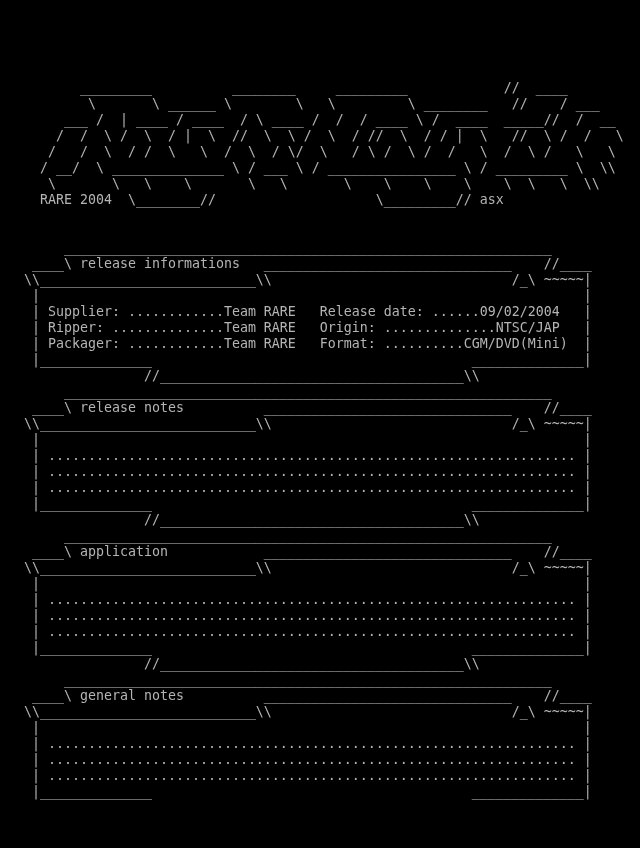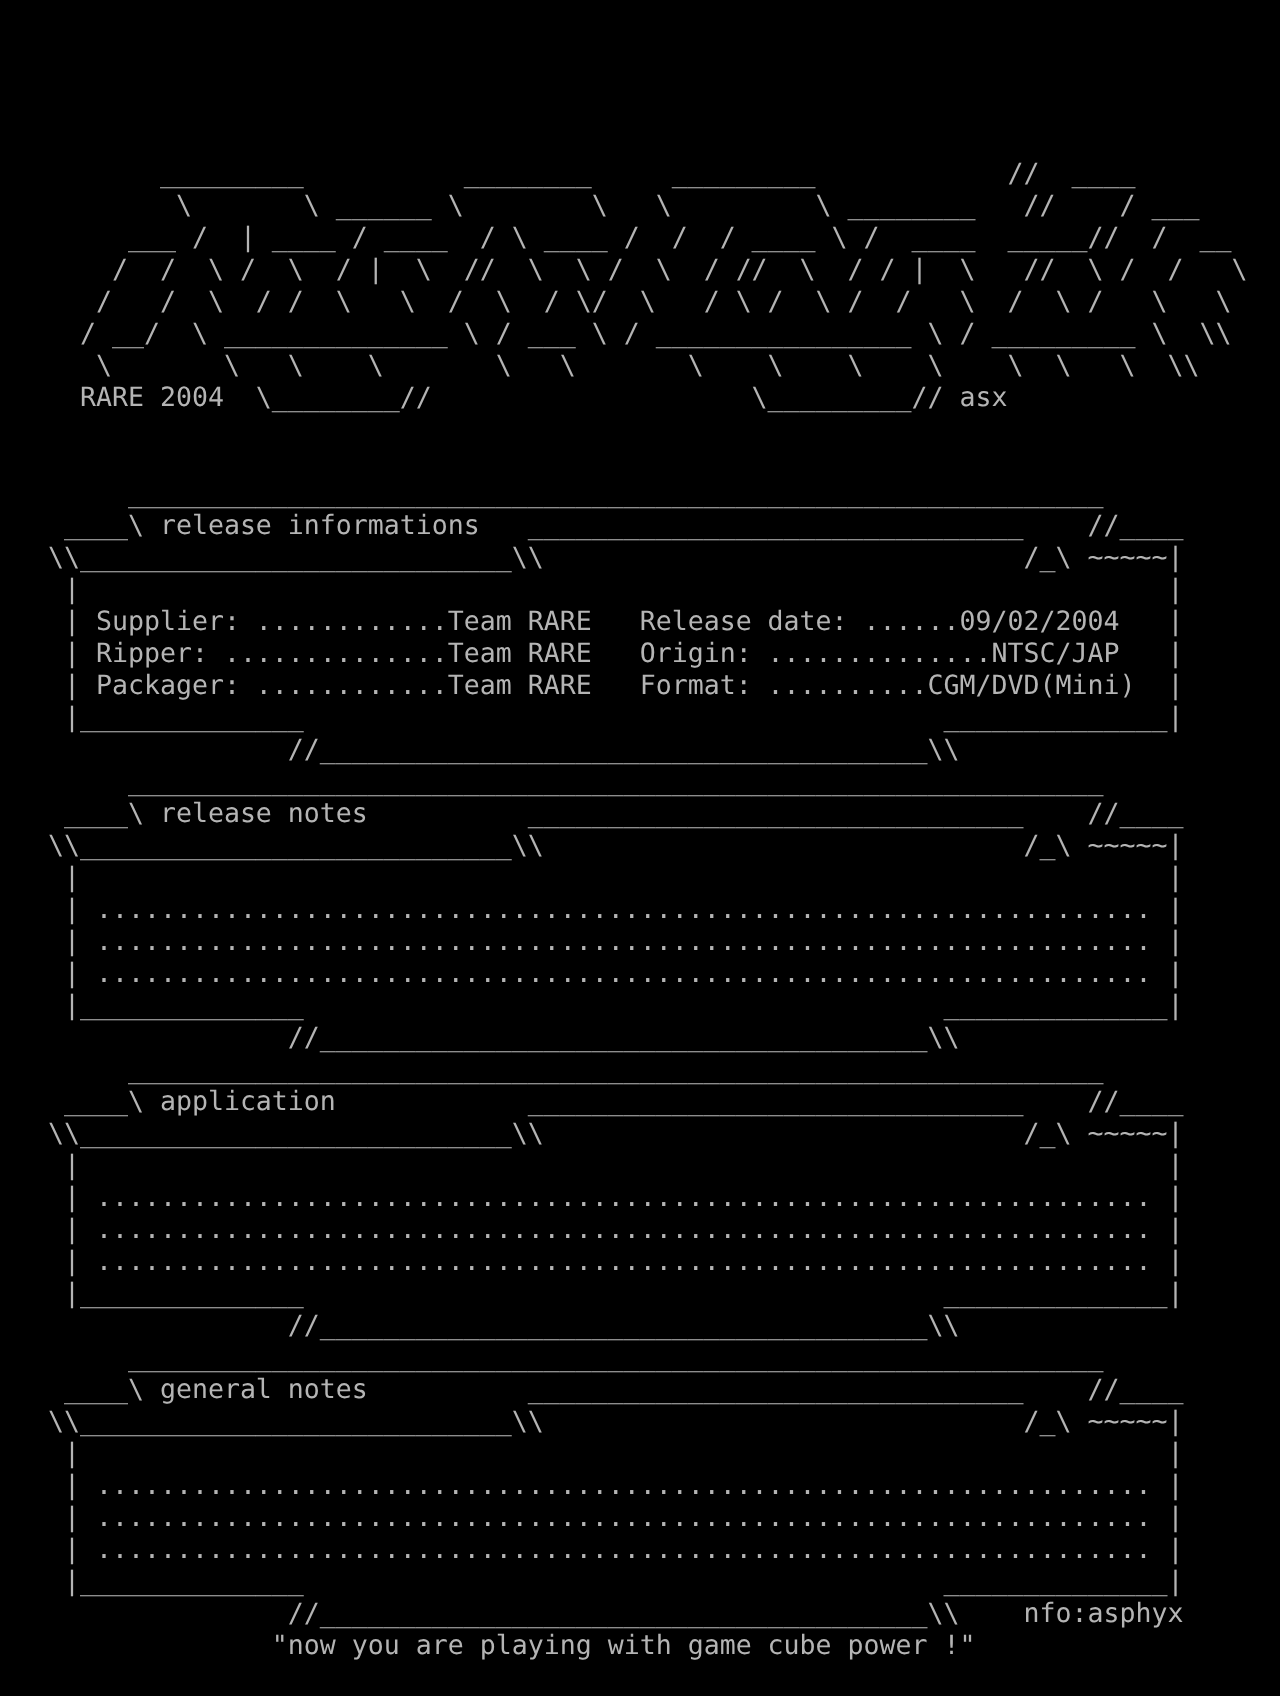--- a/index.html
+++ b/index.html
@@ -79,16 +79,14 @@
 
   <pre>        _____________________________________________________________
     ____\ general notes          _______________________________    //____
    \\___________________________\\                              /_\ ~~~~~|
     |                                                                    |
     | .................................................................. |
     | .................................................................. |
     | .................................................................. |
     |______________                                        ______________|</pre>
 
-  <pre>                  //______________________________________\\    nfo:asphyx
-                 "now you are playing with game cube power !"</pre>
 
 </div>
 
 </body></html>

